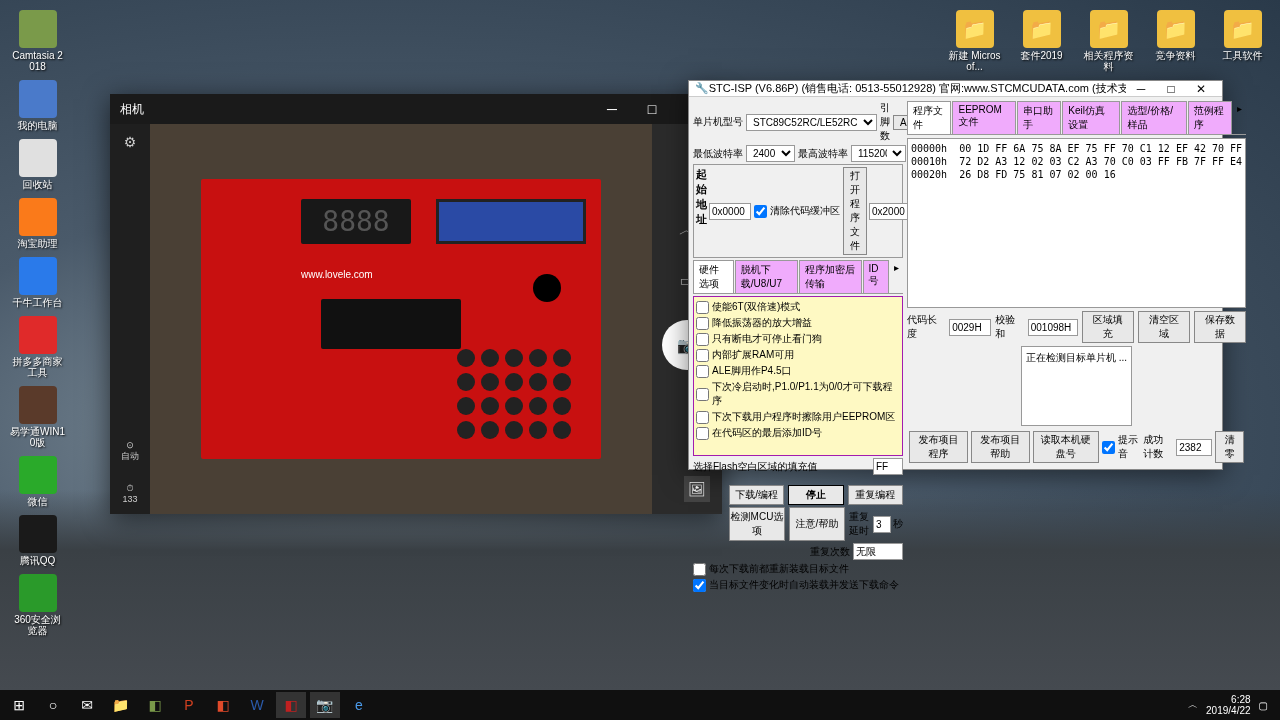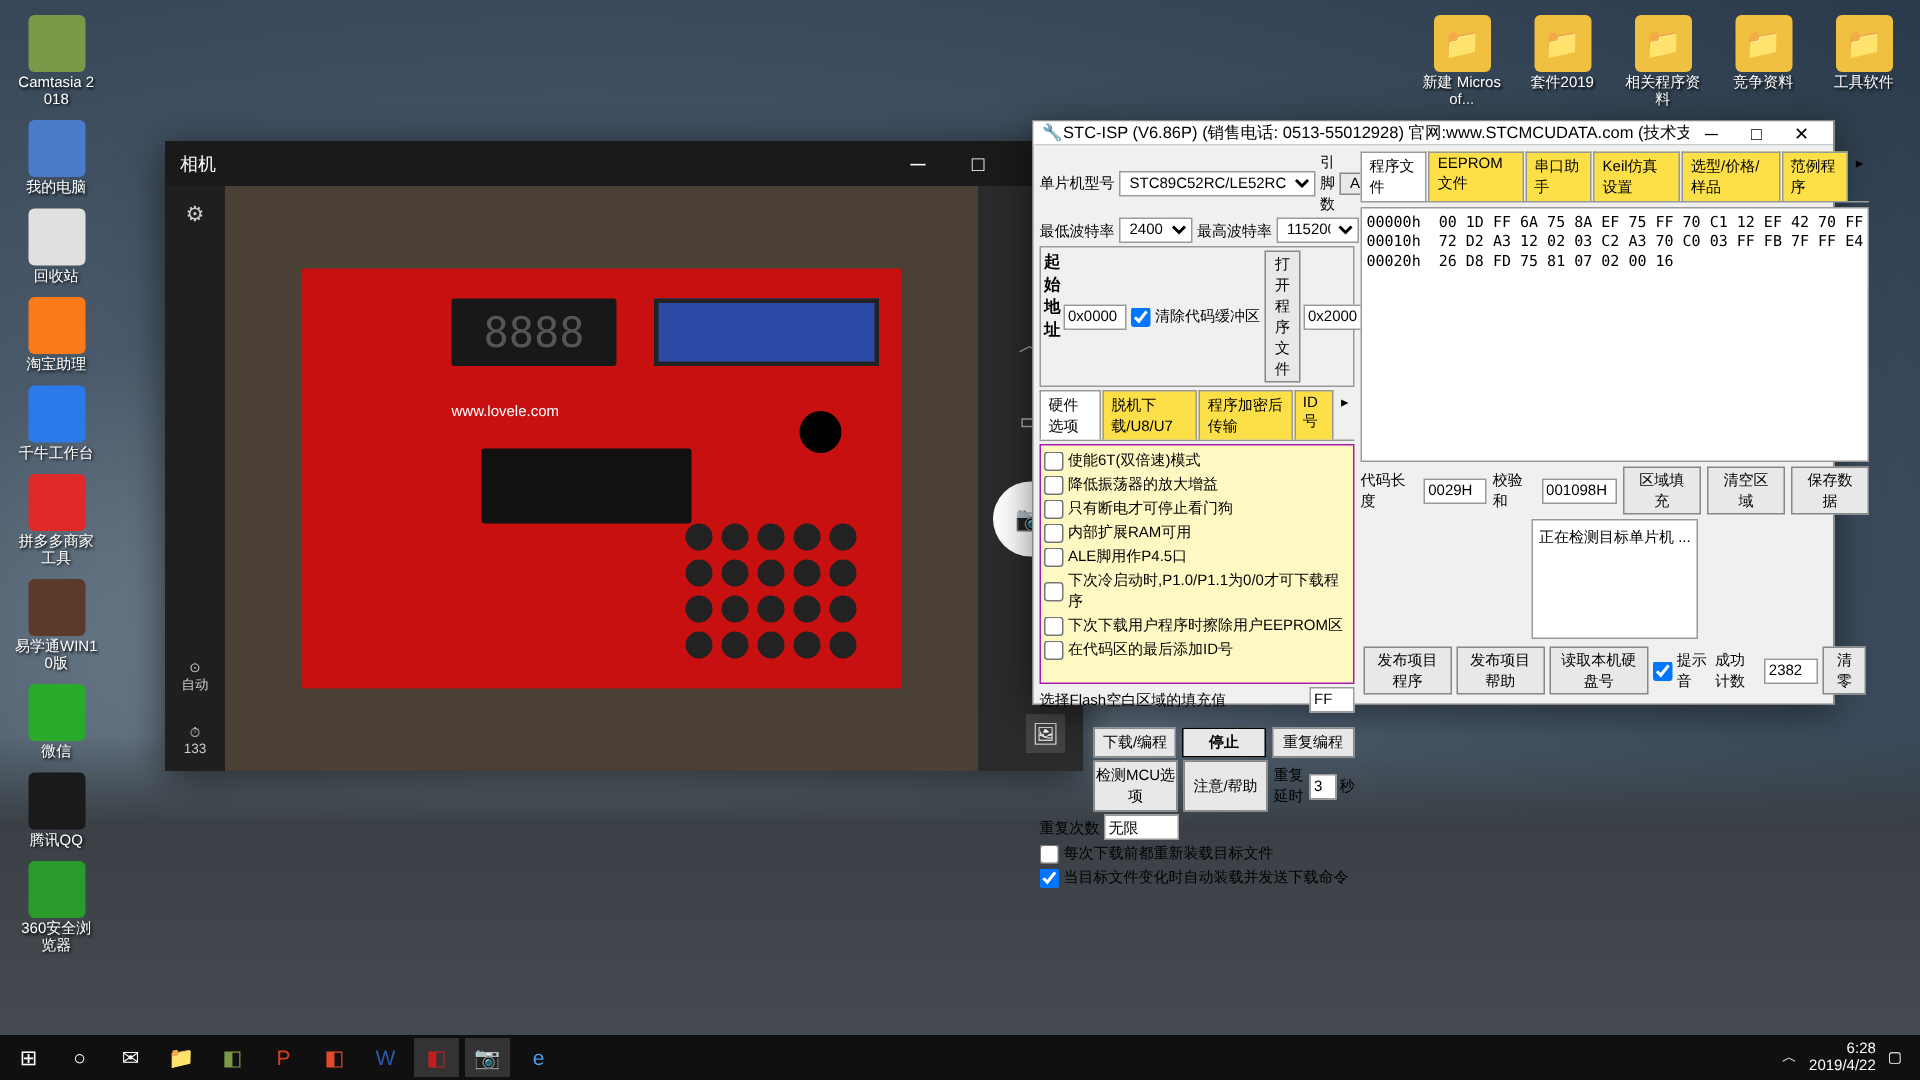--- a/index.html
+++ b/index.html
@@ -41,21 +41,21 @@
 .stc-title .wbtn { width: 30px; text-align: center; cursor: pointer; font-size: 12px; }
 .stc-body { flex: 1; display: flex; gap: 4px; padding: 4px; }
 .stc-left { width: 210px; display: flex; flex-direction: column; gap: 2px; }
 .stc-right { flex: 1; display: flex; flex-direction: column; gap: 3px; align-items: center; }
 .row { display: flex; align-items: center; gap: 3px; font-size: 10px; }
 .row label { white-space: nowrap; }
 .sel, .inp { border: 1px solid #999; background: #fff; font-size: 10px; height: 17px; padding: 0 2px; }
 .btn { border: 1px solid #888; background: #e8e8e8; font-size: 10px; padding: 1px 6px; cursor: pointer; }
 .btn.active { border: 1px solid #000; font-weight: bold; }
 .tabs { display: flex; border-bottom: 1px solid #999; font-size: 10px; }
-.tabs .tab { padding: 2px 5px; border: 1px solid #999; border-bottom: none; background: #fde047; cursor: pointer; margin-right: 1px; }
+.tabs .tab { padding: 2px 5px; border: 1px solid #999; border-bottom: none; background: #f0abfc; cursor: pointer; margin-right: 1px; }
 .tabs .tab.on { background: #fff; }
 .tabs .arrow { padding: 2px 4px; cursor: pointer; }
 .hex { background: #fff; border: 1px solid #999; font-family: monospace; font-size: 10px; padding: 3px; height: 170px; white-space: pre; overflow: hidden; line-height: 1.3; }
 .log { background: #fff; border: 1px solid #999; font-size: 10px; padding: 4px; height: 80px; }
 .optbox { border: 1px solid #a21caf; background: #fef9c3; height: 160px; overflow-y: auto; padding: 2px; font-size: 10px; }
 .optbox .opt { display: flex; align-items: center; gap: 3px; padding: 1px 0; }
 .optbox .opt input { margin: 0; }
 .addrbox { border: 1px solid #999; padding: 2px; display: flex; gap: 2px; }
 .btnrow { display: flex; gap: 4px; justify-content: flex-end; padding-left: 36px; }
 .btnrow .btn { flex: 1; text-align: center; padding: 2px 0; }
@@ -289,21 +289,21 @@
       </div>
       <div class="btnrow">
         <button class="btn">检测MCU选项</button>
         <button class="btn">注意/帮助</button>
         <div style="flex:1;display:flex;align-items:center;gap:2px;font-size:10px">
           <span>重复延时</span>
           <input class="inp" style="width: 18px;" value="3">
           <span>秒</span>
         </div>
       </div>
-      <div class="row" style="justify-content:flex-start">
+      <div class="row" style="justify-content:flex-end">
         <span>重复次数</span>
         <input class="inp" style="width: 50px;" value="无限">
       </div>
       <div class="row">
           <input type="checkbox" style="">
           <label>每次下载前都重新装载目标文件</label>
         </div>
       <div class="row">
           <input type="checkbox" checked="" style="">
           <label>当目标文件变化时自动装载并发送下载命令</label>

